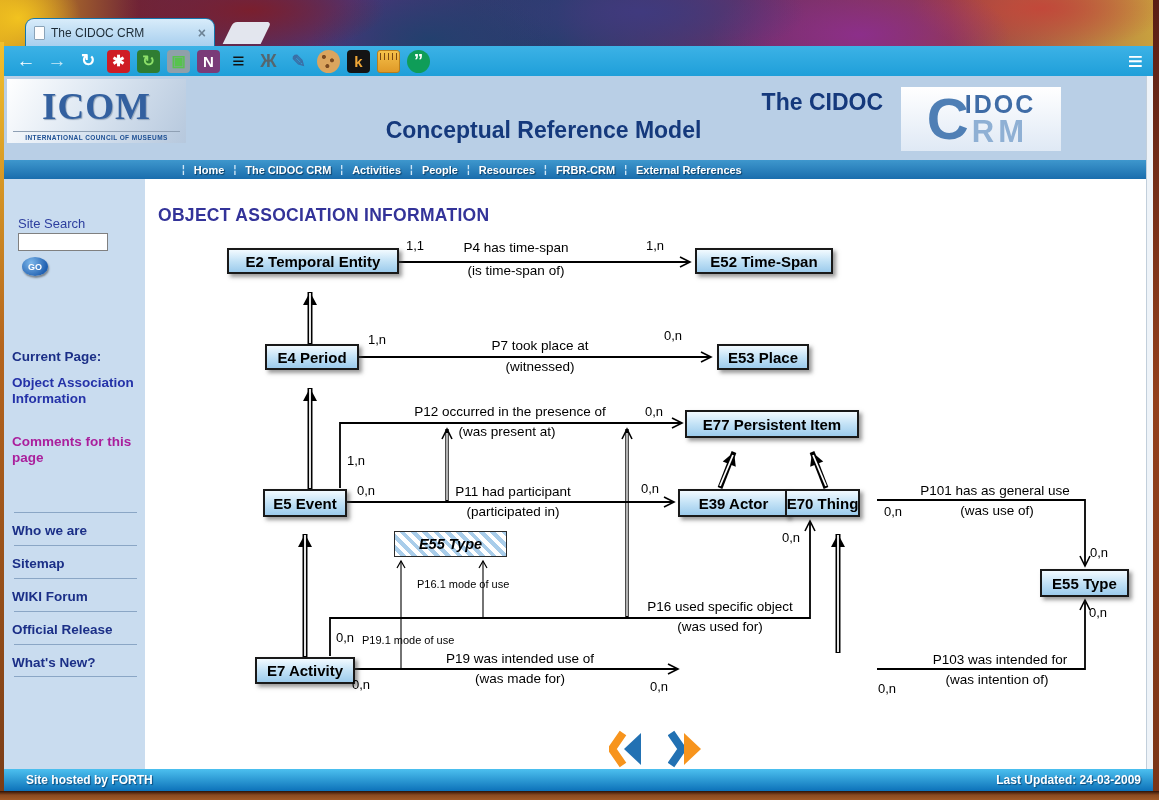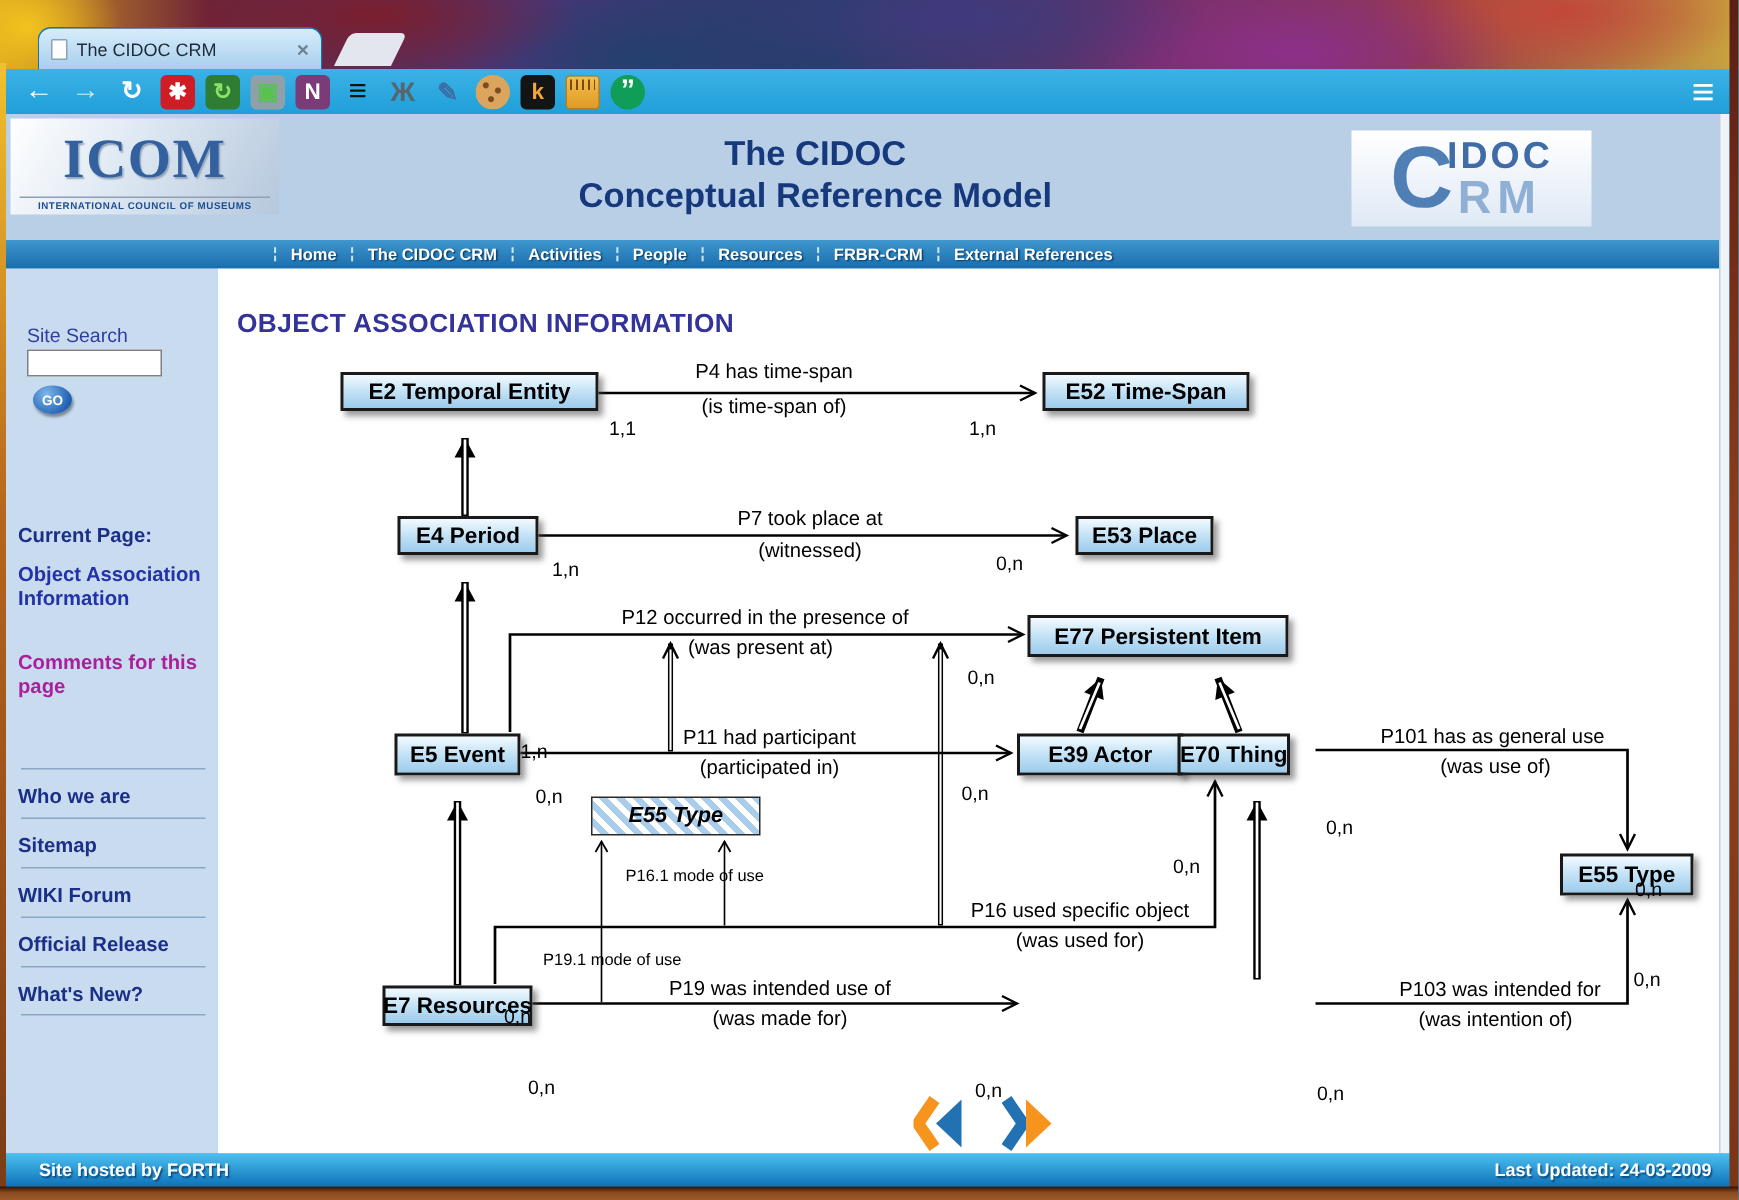--- a/index.html
+++ b/index.html
@@ -45,21 +45,21 @@
   .ext.ruler::after{content:"";position:absolute;left:2px;right:2px;top:2px;height:7px;background:repeating-linear-gradient(90deg,#7a4a12 0 1px,rgba(0,0,0,0) 1px 4px);}
   .ext.hangouts{border-radius:50%;}
   .menu-btn{margin-left:auto;color:#fff;font-size:26px;font-weight:bold;line-height:26px;}
 
   
   .site-header{position:absolute;left:4px;top:76px;width:1149px;height:84px;background:#b9cfe6;}
   .icom{position:absolute;left:3px;top:3px;width:179px;height:64px;background:linear-gradient(120deg,#ffffff,#dde7f2 45%,#b6c8dd);padding-top:6px;text-align:center;}
   .icom-mark{font-family:"Liberation Serif",serif;font-size:37px;font-weight:bold;color:#33609f;letter-spacing:1px;line-height:44px;text-shadow:1px 1px 1px #93a6bc;}
   .icom-caption{display:block;margin:2px 6px 0 6px;border-top:1px solid #8fa0b4;padding-top:2px;font-size:6.5px;font-weight:bold;color:#1d4f93;letter-spacing:.4px;}
   .htitle{position:absolute;left:200px;right:270px;top:12px;text-align:center;color:#15397c;font-weight:bold;}
-  .htitle .l1{font-size:23px;line-height:28px;}
+  .htitle .l1{font-size:23px;line-height:28px;text-align:right;}
   .htitle .l2{font-size:23px;line-height:28px;}
   .crmlogo{position:absolute;right:92px;top:11px;width:160px;height:64px;background:linear-gradient(180deg,#ffffff,#dfe9f5);display:flex;align-items:center;justify-content:center;font-family:"Liberation Serif",serif;}
   .crmlogo .bigc{font-size:58px;font-weight:bold;color:#4f7fb5;line-height:58px;}
   .crmlogo .col{display:flex;flex-direction:column;margin-left:-4px;}
   .crmlogo .idoc{font-size:25px;font-weight:bold;color:#3f6ca6;letter-spacing:2px;line-height:25px;}
   .crmlogo .rm{font-size:31px;font-weight:bold;color:#8fb0d4;letter-spacing:4px;line-height:30px;text-align:center;}
 
   
   .mainnav{position:absolute;left:4px;top:160px;width:1149px;height:19px;background:linear-gradient(180deg,#3e97cd,#1a6dad);display:flex;align-items:center;padding-left:178px;gap:9px;}
   .mainnav .sep{color:#cfe6f6;font-size:10px;font-weight:bold;}
@@ -85,21 +85,21 @@
   .footer{position:absolute;left:4px;top:769px;width:1149px;height:22px;background:linear-gradient(180deg,#4cc0ef,#0d72b9);display:flex;align-items:center;justify-content:space-between;padding:0 12px 0 22px;}
   .footer span{color:#fff;font-size:12px;font-weight:bold;text-shadow:1px 1px 1px #0b4c7e;}
 
   
   .diagram{position:absolute;left:0;top:0;width:1159px;height:800px;pointer-events:none;}
   .diagram svg{position:absolute;left:0;top:0;}
   .dbox{position:absolute;pointer-events:auto;background:linear-gradient(180deg,#f2faff,#c3e2f6 50%,#9ccbec);border:2px solid #191919;box-shadow:3px 3px 4px rgba(70,70,70,.55);display:flex;align-items:center;justify-content:center;font-weight:bold;font-size:15px;color:#000;white-space:nowrap;}
   .dbox.hatched{background:repeating-linear-gradient(45deg,#ffffff 0 4px,#a9cdea 4px 8px);border:1.5px solid #2a2a2a;box-shadow:none;font-style:italic;font-size:14.5px;}
   .plab{position:absolute;transform:translateX(-50%);font-size:13.5px;color:#000;white-space:nowrap;line-height:16px;}
   .plab.sm{transform:none;font-size:11px;}
-  .card{position:absolute;font-size:13px;color:#000;white-space:nowrap;margin-top:40px;}
+  .card{position:absolute;font-size:13px;color:#000;white-space:nowrap;}
   .pager-btn{position:absolute;pointer-events:auto;width:34px;height:40px;}
 </style>
 </head>
 <body>
 
 <div class="screen">
 
   <div class="wallpaper"></div>
 
   <div class="tab">
@@ -232,21 +232,21 @@
 
     <div class="dbox" style="left:227px;top:248px;width:172px;height:26px">E2 Temporal Entity</div>
     <div class="dbox" style="left:695px;top:248px;width:138px;height:26px">E52 Time-Span</div>
     <div class="dbox" style="left:265px;top:344px;width:94px;height:26px">E4 Period</div>
     <div class="dbox" style="left:717px;top:344px;width:92px;height:26px">E53 Place</div>
     <div class="dbox" style="left:685px;top:410px;width:174px;height:28px">E77 Persistent Item</div>
     <div class="dbox" style="left:263px;top:489px;width:84px;height:28px">E5 Event</div>
     <div class="dbox" style="left:678px;top:489px;width:111px;height:28px">E39 Actor</div>
     <div class="dbox" style="left:785px;top:489px;width:75px;height:28px">E70 Thing</div>
     <div class="dbox hatched" style="left:394px;top:531px;width:113px;height:26px">E55 Type</div>
-    <div class="dbox" style="left:255px;top:657px;width:100px;height:27px">E7 Resources</div>
+    <div class="dbox" style="left:255px;top:657px;width:100px;height:27px">E7 Activity</div>
     <div class="dbox" style="left:1040px;top:569px;width:89px;height:28px">E55 Type</div>
 
     <div class="plab" style="left:516px;top:240px">P4 has time-span</div>
     <div class="plab" style="left:516px;top:263px">(is time-span of)</div>
     <div class="card" style="left:406px;top:238px">1,1</div>
     <div class="card" style="left:646px;top:238px">1,n</div>
 
     <div class="plab" style="left:540px;top:338px">P7 took place at</div>
     <div class="plab" style="left:540px;top:359px">(witnessed)</div>
     <div class="card" style="left:368px;top:332px">1,n</div>

